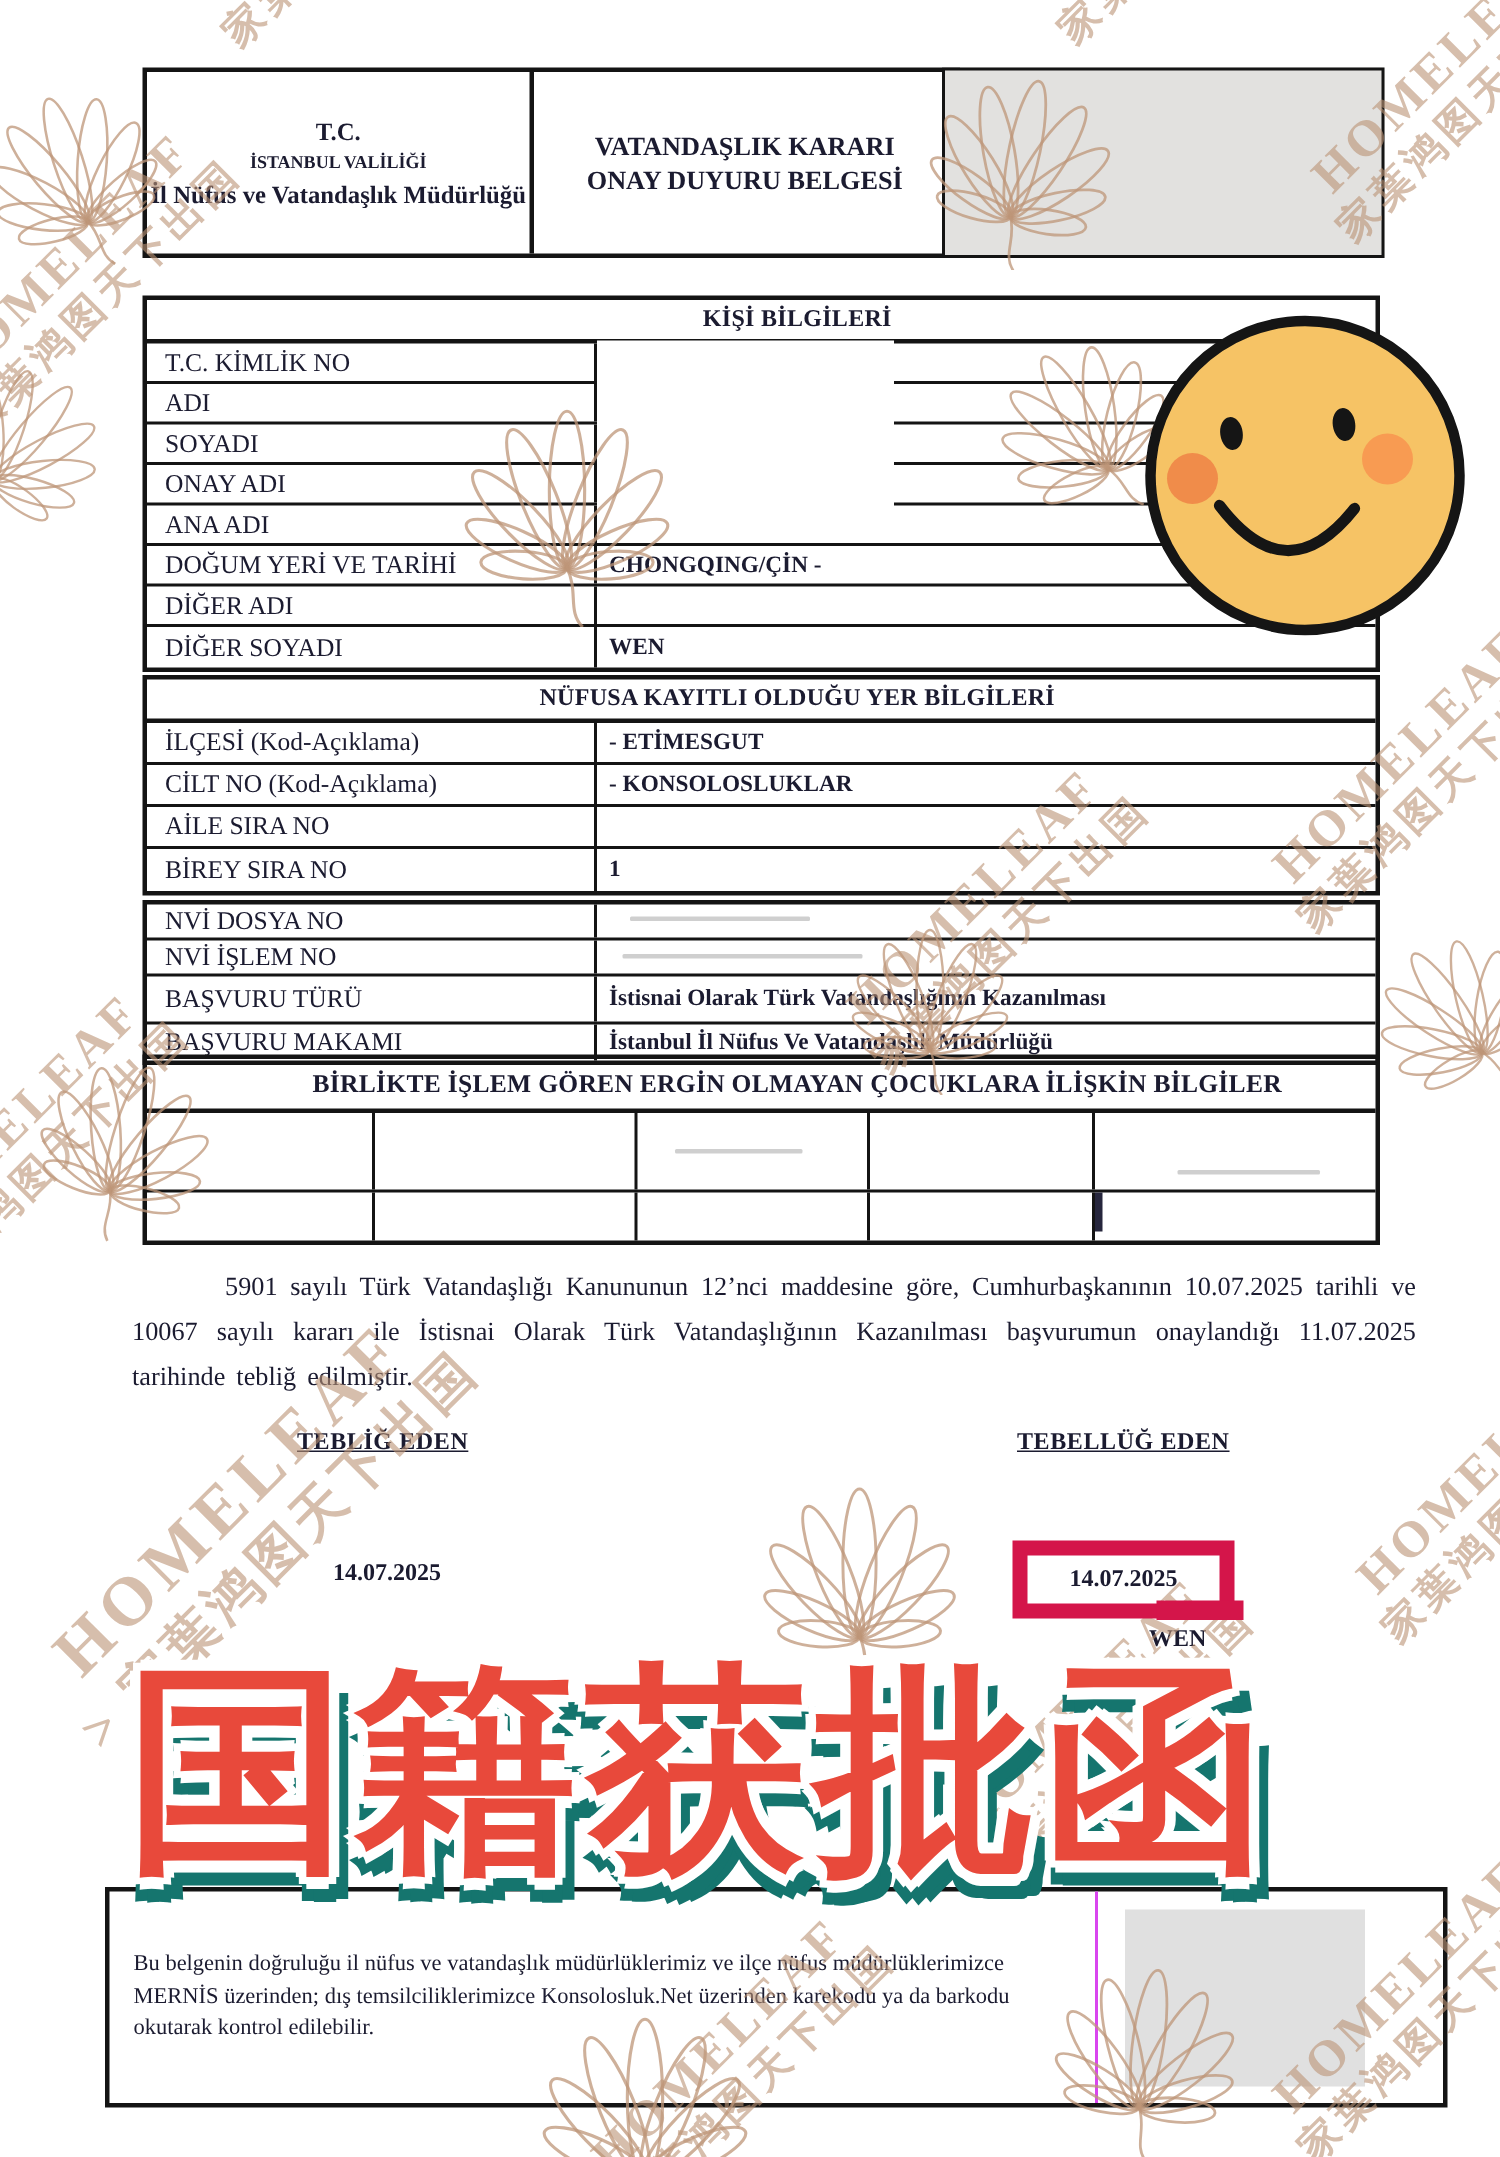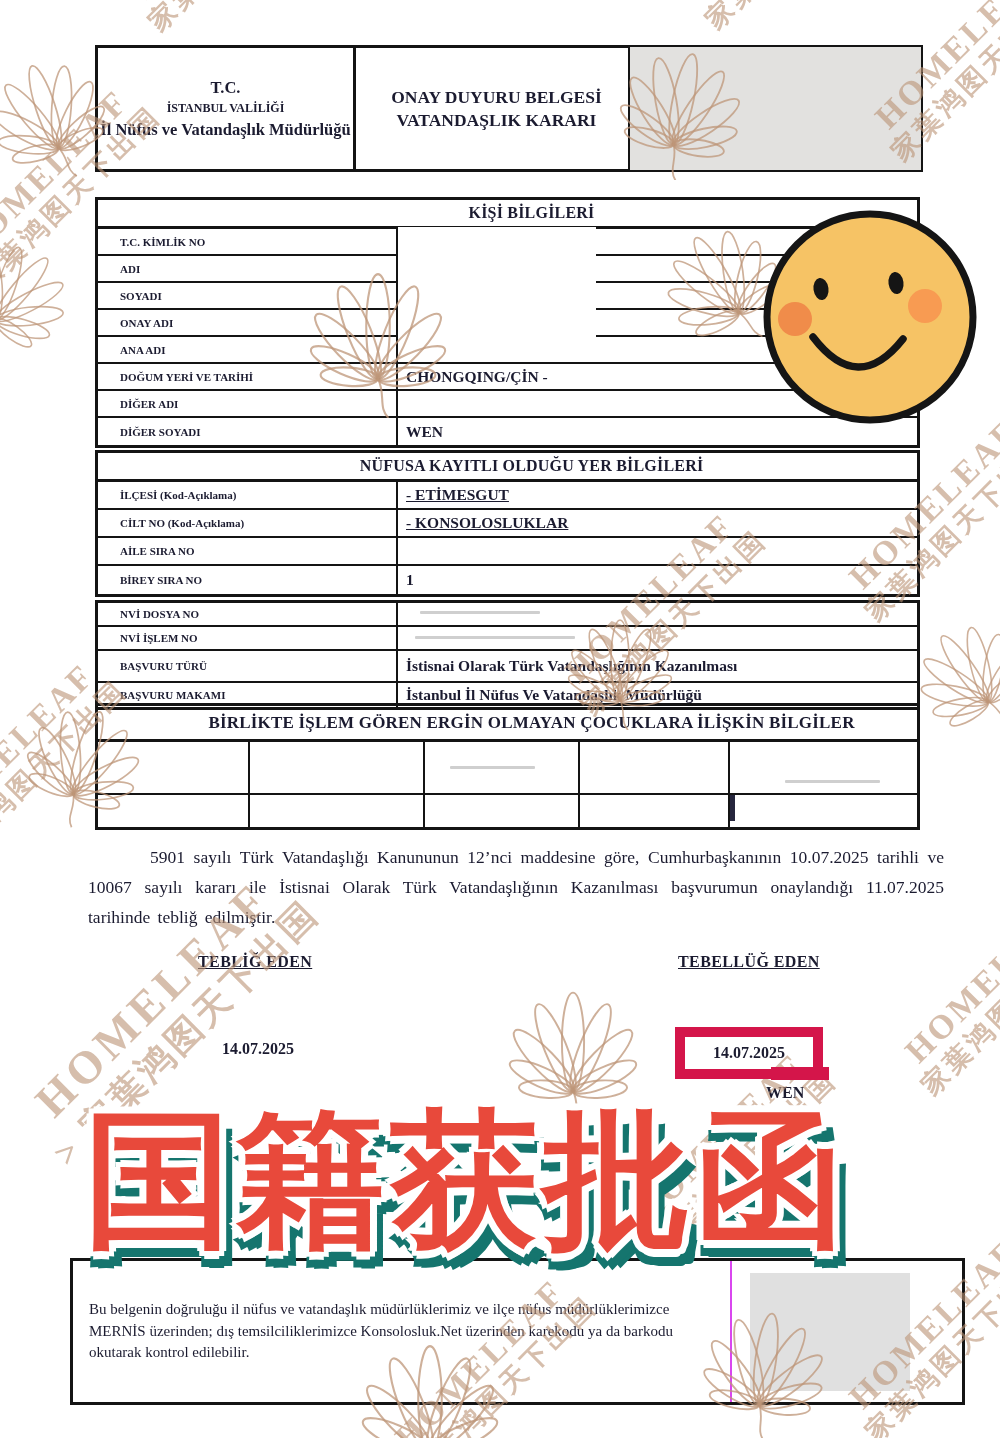--- a/index.html
+++ b/index.html
@@ -17,23 +17,23 @@
   .lotus{position:absolute;}
 
   
   .doc{position:absolute;inset:0;z-index:2;}
   .tbl{position:absolute;border:3px solid #141414;box-sizing:border-box;background:transparent;}
   .sec-title{display:flex;align-items:center;justify-content:center;font-weight:bold;
              font-size:16px;border-bottom:3px solid #141414;letter-spacing:0.2px;padding-left:48px;}
   .trow{display:flex;border-bottom:2px solid #141414;box-sizing:border-box;align-items:center;}
   .trow:last-child{border-bottom:none;}
   .cl{width:300px;flex:0 0 300px;border-right:2px solid #141414;box-sizing:border-box;
-      padding:1px 22px;font-weight:bold;font-size:11px;align-self:stretch;display:flex;align-items:center;}
+      padding:1px 12px;font-weight:normal;font-size:17px;align-self:stretch;display:flex;align-items:center;}
   .cv{flex:1;padding:1px 8px;font-weight:bold;font-size:15.5px;}
-  .cv.indent{text-decoration:underline;}
+  .cv.indent{}
   .hdr-left{display:flex;flex-direction:column;justify-content:center;text-align:center;
             font-weight:bold;border-right:3px solid #141414;box-sizing:border-box;}
   .mark{position:absolute;background:#cfcfcf;height:3px;border-radius:1px;}
   .redact-gray{position:absolute;background:#e2e1df;border:2px solid #141414;box-sizing:border-box;z-index:4;}
   .redact-white{position:absolute;background:#ffffff;z-index:2;}
   .qr-gray{position:absolute;background:#e0e0e0;z-index:2;}
 
   .sig-h{position:absolute;font-weight:bold;font-size:16px;text-decoration:underline;letter-spacing:0.4px;}
   .sig-d{position:absolute;font-weight:bold;font-size:16px;}
 
@@ -161,22 +161,22 @@
 
   <div class="doc">
 
     <div class="tbl" style="left:95px;top:45px;width:545px;height:127px;display:flex">
       <div class="hdr-left" style="width:258px;font-size:16.5px;line-height:21px">
         <div>T.C.</div>
         <div style="font-size:12px">İSTANBUL VALİLİĞİ</div>
         <div>İl Nüfus ve Vatandaşlık Müdürlüğü</div>
       </div>
       <div style="flex:1;display:flex;flex-direction:column;justify-content:center;text-align:center;font-weight:bold;font-size:17.5px;line-height:23px">
+        <div>VATANDAŞLIK KARARI</div>
         <div>ONAY DUYURU BELGESİ</div>
-        <div>VATANDAŞLIK KARARI</div>
       </div>
     </div>
     <div class="redact-gray" style="left:628px;top:45px;width:295px;height:127px"></div>
 
     <div class="tbl" style="left:95px;top:197px;width:825px">
       <div class="sec-title" style="height:26px">KİŞİ BİLGİLERİ</div>
       <div class="trow" style="height:27px">
           <div class="cl">T.C. KİMLİK NO</div>
           <div class="cv"></div>
         </div>

